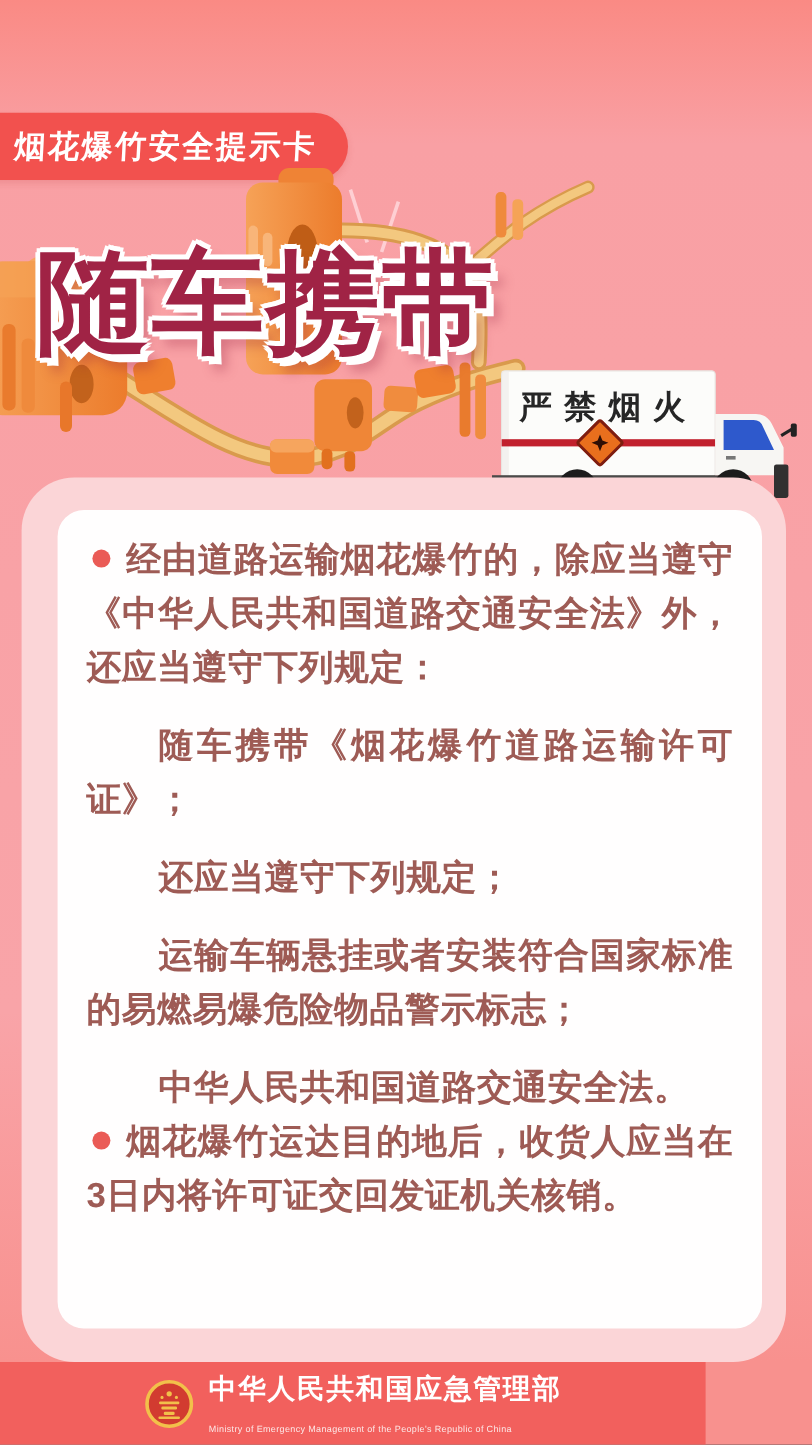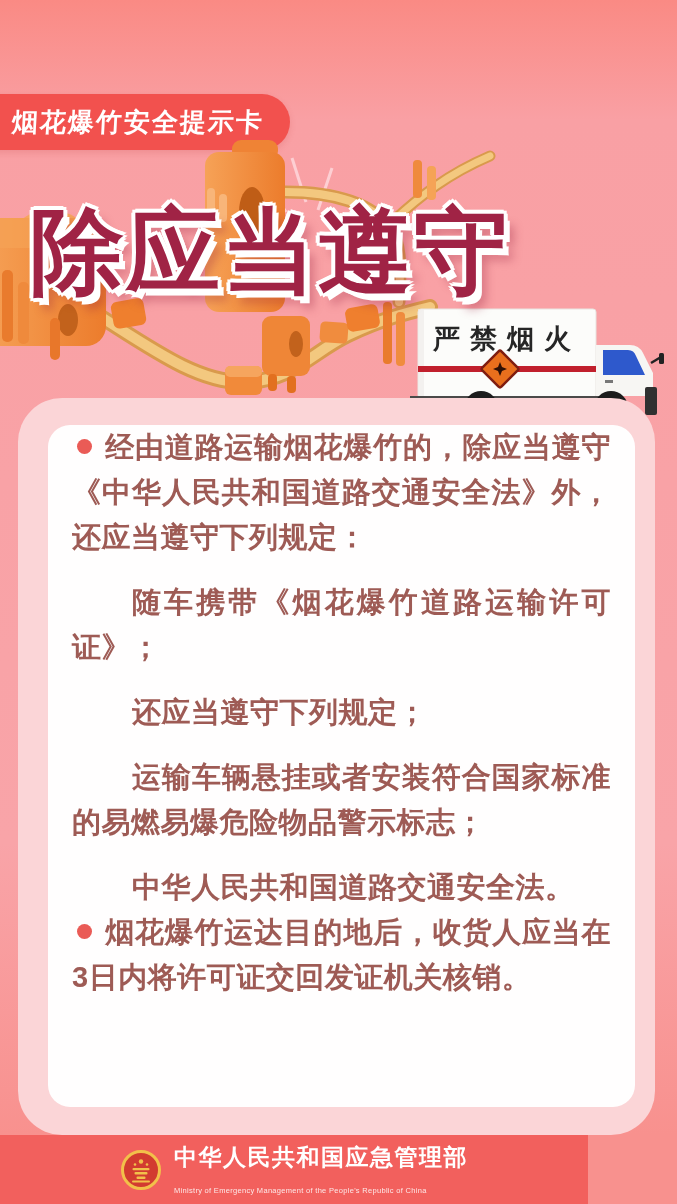--- a/index.html
+++ b/index.html
@@ -29,21 +29,21 @@
   .truck{position:absolute;left:408px;top:295px;z-index:2;}
   
   .card-outer{
     position:absolute;left:18px;top:398px;width:637px;height:737px;
     background:#fbd5d7;border-radius:44px;z-index:4;
   }
   .card-inner{
     position:absolute;left:30px;top:27px;width:587px;height:682px;
     background:#fffefe;border-radius:22px;overflow:hidden;
   }
-  .card-text{padding:0 24px 0 24px;}
+  .card-text{padding:20px 24px 0 24px;}
   .card-text p.para{
     margin:0;font-size:29px;line-height:45px;font-weight:bold;
     color:#9e5b55;letter-spacing:.5px;text-align:justify;
   }
   .card-text p.indent{text-indent:60px;margin-top:20px;}
   .dot{
     display:inline-block;width:15px;height:15px;border-radius:50%;
     background:#ea5b56;margin:0 13px 5px 5px;vertical-align:middle;
   }
   
@@ -115,21 +115,21 @@
       <rect x="287" y="246" width="9" height="17" rx="4" fill="#e2701f"></rect>
       <rect x="320" y="192" width="28" height="21" rx="5" fill="#f08c3e" transform="rotate(4 334 202)"></rect>
       <rect x="346" y="176" width="33" height="24" rx="6" fill="#ef7f2e" transform="rotate(-10 362 188)"></rect>
       <rect x="383" y="172" width="9" height="62" rx="4" fill="#e97b2d"></rect>
       <rect x="396" y="182" width="9" height="54" rx="4" fill="#f08c3e"></rect>
       <rect x="413" y="30" width="9" height="38" rx="4" fill="#ef8a3c"></rect>
       <rect x="427" y="36" width="9" height="34" rx="4" fill="#f5a356"></rect>
     </g>
   </svg>
 
-  <h1 class="title">除应当遵守</h1>
+  <h1 class="title">随车携带</h1>
 
   <svg class="truck" width="269" height="132" viewBox="0 0 269 132">
 
     <rect x="10" y="14" width="178" height="89" rx="3" fill="#fcfcfa" stroke="#e8e4e0"></rect>
     <rect x="10" y="14" width="6" height="89" fill="#efecea" opacity=".7"></rect>
     <text x="99" y="53" text-anchor="middle" font-size="27" font-weight="bold" fill="#262626" letter-spacing="10" font-family="Liberation Sans, DejaVu Sans, sans-serif">严禁烟火</text>
     <rect x="10" y="71" width="178" height="6" fill="#c1202d"></rect>
 
     <g transform="translate(92 74) rotate(45)">
       <rect x="-13.5" y="-13.5" width="27" height="27" rx="2" fill="#e96f1d" stroke="#7e1d10" stroke-width="2.5"></rect>

